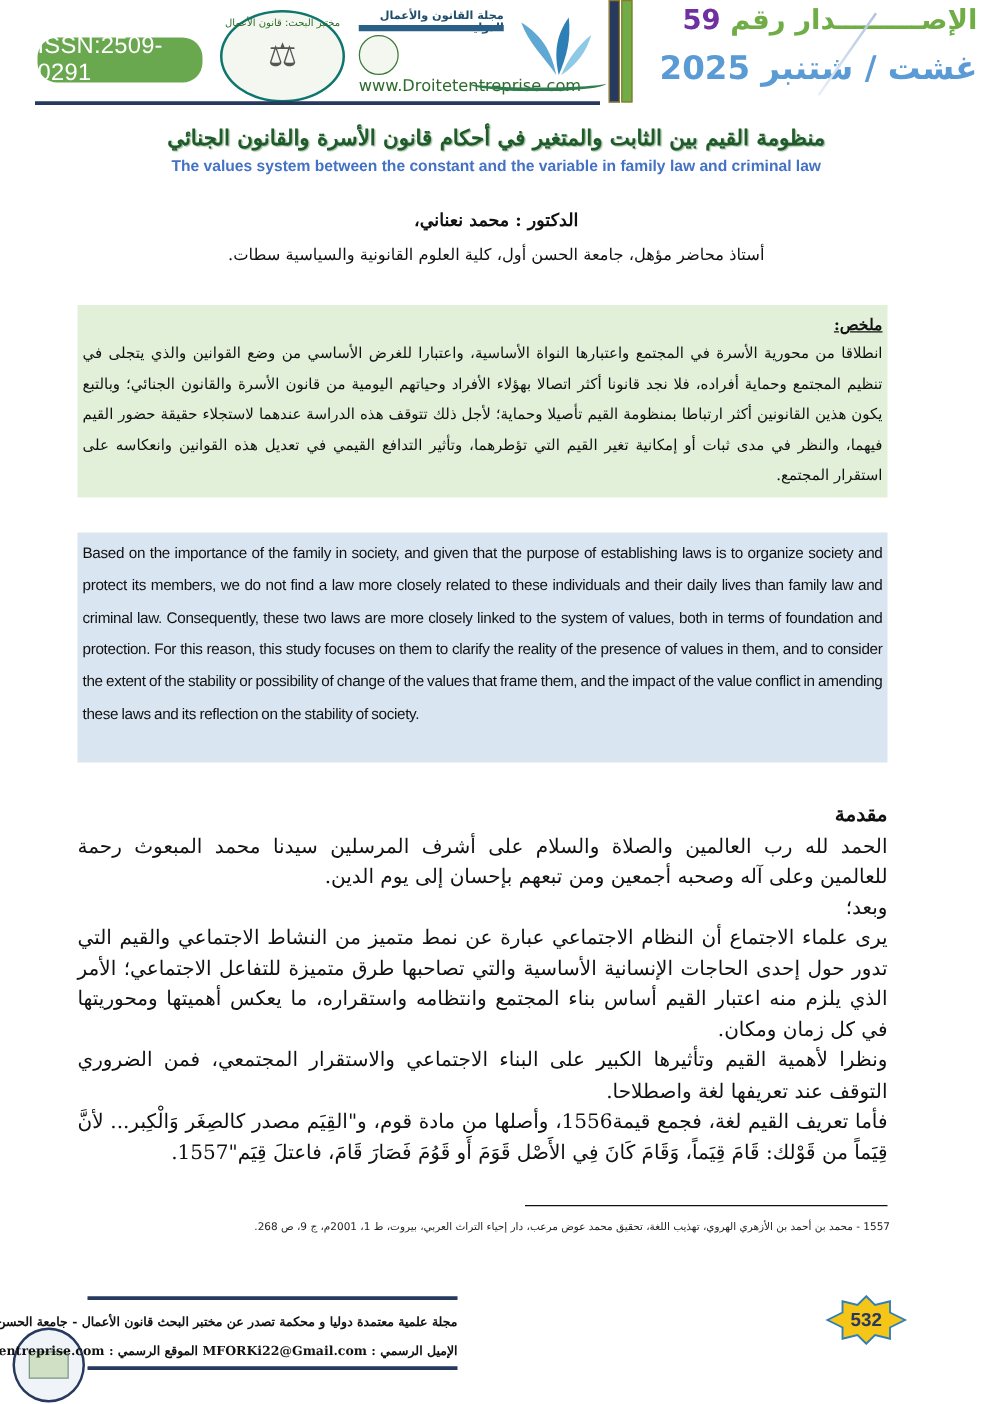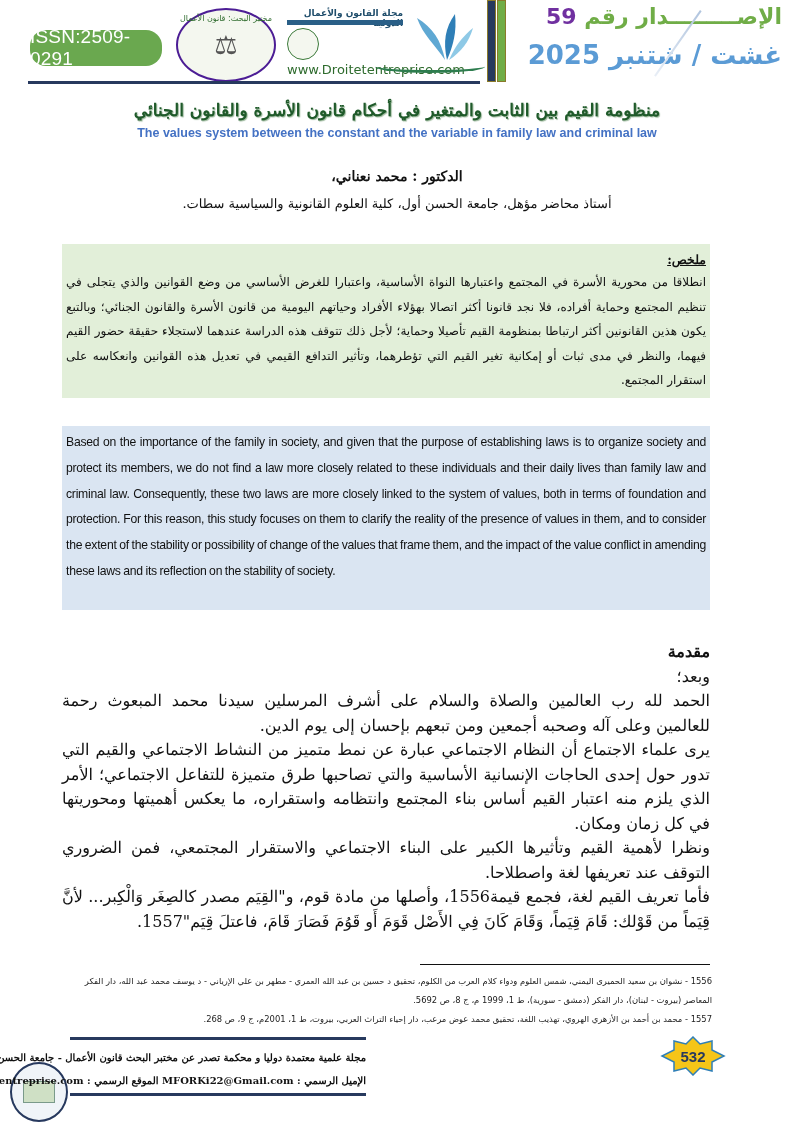--- a/index.html
+++ b/index.html
@@ -1,21 +1,21 @@
 <!DOCTYPE html>
 <html><head>
 <meta charset="utf-8">
 <style>
   html, body { margin: 0; padding: 0; background: #ffffff; }
   body { width: 794px; height: 1123px; position: relative; overflow: hidden; font-family: "DejaVu Sans", sans-serif; color: #111; }
   .abs { position: absolute; }
 
   
   .issn { left: 30px; top: 30px; width: 132px; height: 36px; background: #6aa84f; border-radius: 16px; color: #fff; font-family: "Liberation Sans", sans-serif; font-size: 19px; display: flex; align-items: center; justify-content: center; letter-spacing: 0.2px; }
-  .logo-lab { left: 176px; top: 8px; width: 96px; height: 70px; border-radius: 50%; border: 2px solid #4c1d95; background: #f4f7ef; display:flex; align-items:center; justify-content:center; }
+  .logo-lab { left: 176px; top: 8px; width: 96px; height: 70px; border-radius: 50%; border: 2px solid #0f766e; background: #f4f7ef; display:flex; align-items:center; justify-content:center; }
   .logo-lab .scale { font-size: 26px; color: #555; }
   .logo-lab .ring-text { position:absolute; top:4px; font-size: 8px; color:#2e6b2d; font-family: "DejaVu Sans", sans-serif; }
   .logo-journal { left: 285px; top: 6px; width: 200px; height: 66px; }
   .logo-journal .jt { position:absolute; left:0; top:2px; width:118px; font-size: 9px; color:#1f4d6b; font-weight: bold; text-align:right; direction: rtl; }
   .logo-journal .band { position:absolute; left:2px; top:14px; width:116px; height:5px; background:#2a5f87; }
   .logo-journal .mini-seal { position:absolute; left:2px; top:22px; width:30px; height:30px; border-radius:50%; border:1px solid #3c7a3a; background:#f4f7ef; }
   .logo-journal .site { position:absolute; left:2px; top:56px; font-size:13px; color:#2e6b2d; font-family: "DejaVu Sans", sans-serif; }
   .logo-journal .leaves { position:absolute; left:130px; top:4px; width:60px; height:52px; }
   .logo-journal .book { position:absolute; left:90px; top:54px; width:110px; height:10px; border-bottom: 3px solid #2e7d4f; border-radius: 0 0 50% 50%; }
   .vbar1 { left: 487px; top: 0; width: 7px; height: 80px; background: #27395e; border: 1px solid #8a7a2a; }
@@ -104,30 +104,29 @@
   <div class="lbl">ملخص:</div>
   <div class="txt">انطلاقا من محورية الأسرة في المجتمع واعتبارها النواة الأساسية، واعتبارا للغرض الأساسي من وضع القوانين والذي يتجلى في تنظيم المجتمع وحماية أفراده، فلا نجد قانونا أكثر اتصالا بهؤلاء الأفراد وحياتهم اليومية من قانون الأسرة والقانون الجنائي؛ وبالتبع يكون هذين القانونين أكثر ارتباطا بمنظومة القيم تأصيلا وحماية؛ لأجل ذلك تتوقف هذه الدراسة عندهما لاستجلاء حقيقة حضور القيم فيهما، والنظر في مدى ثبات أو إمكانية تغير القيم التي تؤطرهما، وتأثير التدافع القيمي في تعديل هذه القوانين وانعكاسه على استقرار المجتمع.</div>
 </div>
 
 <div class="abs en-box">
   <div class="txt">Based on the importance of the family in society, and given that the purpose of establishing laws is to organize society and protect its members, we do not find a law more closely related to these individuals and their daily lives than family law and criminal law. Consequently, these two laws are more closely linked to the system of values, both in terms of foundation and protection.  For this reason, this study focuses on them to clarify the reality of the presence of values in them, and to consider the extent of the stability or possibility of change of the values that frame them, and the impact of the value conflict in amending these laws and its reflection on the stability of society.</div>
 </div>
 
 <div class="abs body-ar">
   <p class="h">مقدمة</p>
+  <p>الحمد لله رب العالمين والصلاة والسلام على أشرف المرسلين سيدنا محمد المبعوث رحمة للعالمين وعلى آله وصحبه أجمعين ومن تبعهم بإحسان إلى يوم الدين.</p>
   <p>وبعد؛</p>
-  <p>الحمد لله رب العالمين والصلاة والسلام على أشرف المرسلين سيدنا محمد المبعوث رحمة للعالمين وعلى آله وصحبه أجمعين ومن تبعهم بإحسان إلى يوم الدين.</p>
   <p>يرى علماء الاجتماع أن النظام الاجتماعي عبارة عن نمط متميز من النشاط الاجتماعي والقيم التي تدور حول إحدى الحاجات الإنسانية الأساسية والتي تصاحبها طرق متميزة للتفاعل الاجتماعي؛ الأمر الذي يلزم منه اعتبار القيم أساس بناء المجتمع وانتظامه واستقراره، ما يعكس أهميتها ومحوريتها في كل زمان ومكان.</p>
   <p>ونظرا لأهمية القيم وتأثيرها الكبير على البناء الاجتماعي والاستقرار المجتمعي، فمن الضروري التوقف عند تعريفها لغة واصطلاحا.</p>
   <p>فأما تعريف القيم لغة، فجمع قيمة1556، وأصلها من مادة قوم، و"القِيَم مصدر كالصِغَر وَالْكِبر... لأنَّ قِيَماً من قَوْلك: قَامَ قِيَماً، وَقَامَ كَانَ فِي الأَصْل قَوَمَ أَو قَوُمَ فَصَارَ قَامَ، فاعتلَ قِيَم"1557.</p>
 </div>
 
 <div class="abs fn-line"></div>
 <div class="abs footnotes">
-  <p>1556 - نشوان بن سعيد الحميرى اليمني، شمس العلوم ودواء كلام العرب من الكلوم، تحقيق د حسين بن عبد الله العمري - مطهر بن علي الإرياني - د يوسف محمد عبد الله، دار الفكر المعاصر (بيروت - لبنان)، دار الفكر (دمشق - سورية)، ط 1، 1999 م، ج 8، ص 5692.</p>
   <p>1557 - محمد بن أحمد بن الأزهري الهروي، تهذيب اللغة، تحقيق محمد عوض مرعب، دار إحياء التراث العربي، بيروت، ط 1، 2001م، ج 9، ص 268.</p>
 </div>
 
 <div class="abs seal">
     <div class="in"></div>
   </div>
 <div class="abs footer-line-top"></div>
 <div class="abs footer1">مجلة علمية معتمدة  دوليا و محكمة تصدر عن مختبر البحث قانون الأعمال - جامعة الحسن الأول - سطات - المغرب</div>
 <div class="abs footer2">الإميل الرسمي :  MFORKi22@Gmail.com الموقع الرسمي : WWW.Droitetentreprise.com</div>
 <div class="abs footer-line-bot"></div>

